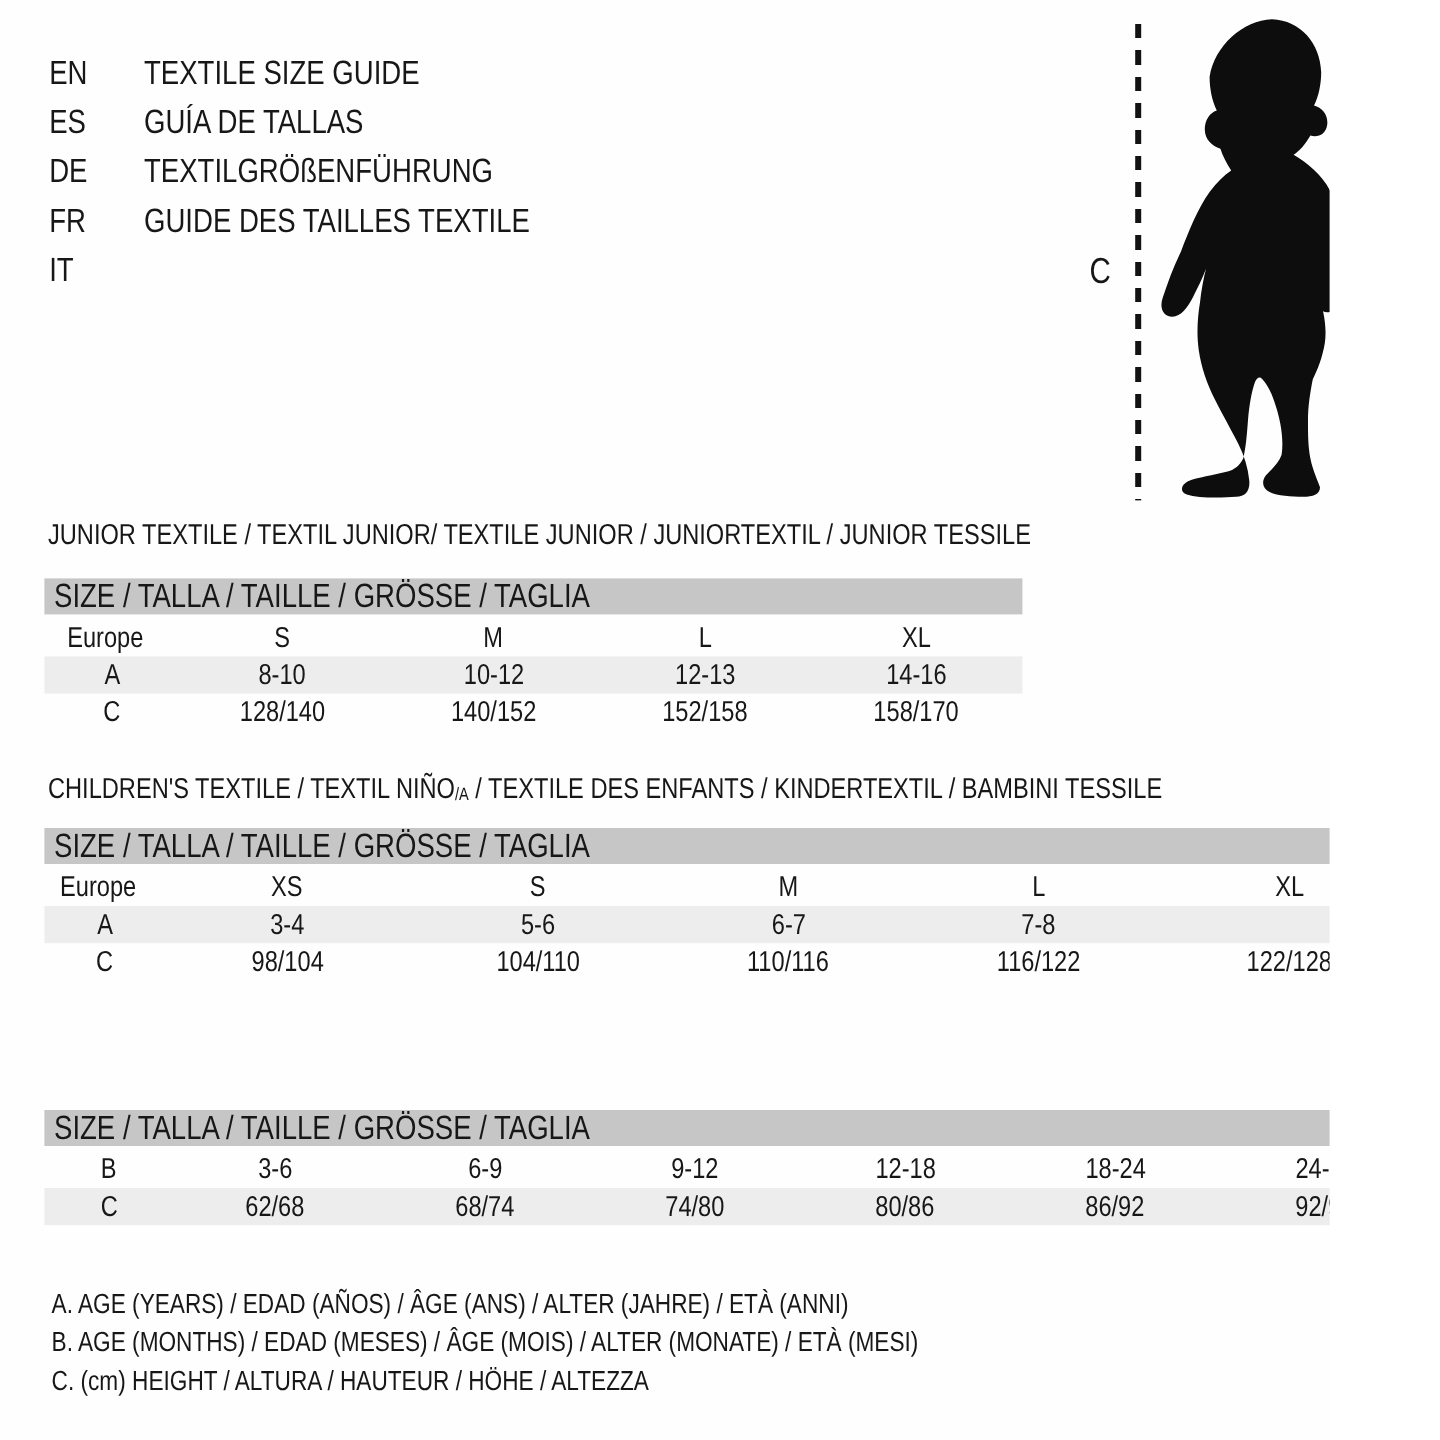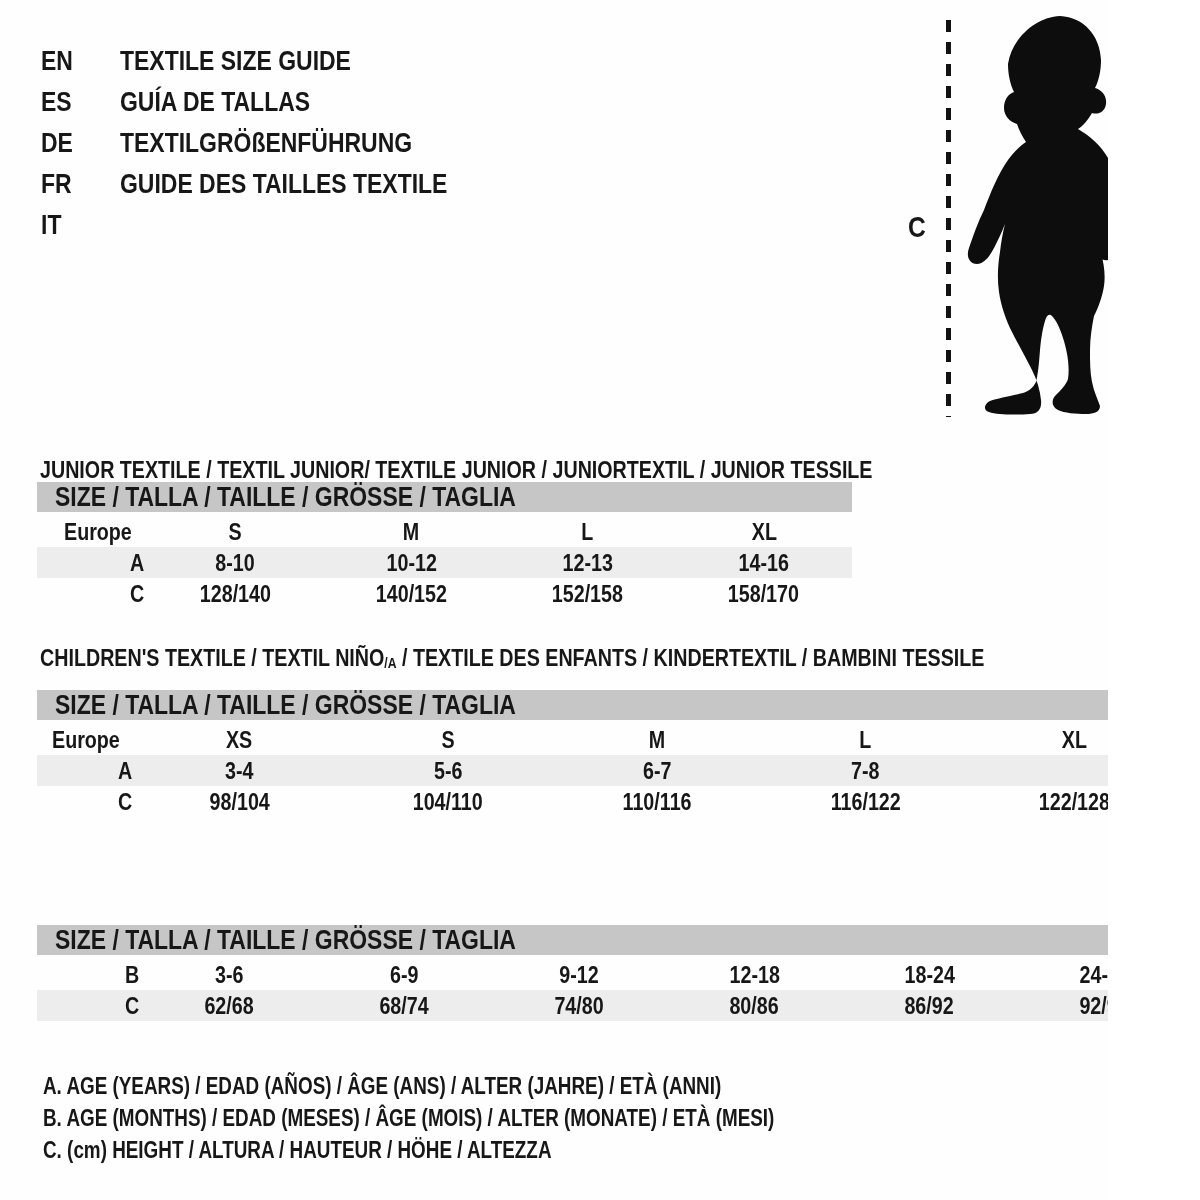--- a/index.html
+++ b/index.html
@@ -4,59 +4,59 @@
 <style>
   :root{
     --bar:#c6c6c6; --band:#ededed; --ink:#171717; --bg:#fefefe;
   }
   html,body{margin:0;padding:0;}
   body{background:#fff;}
   .page{
     position:relative; width:1108px; height:1200px; overflow:hidden;
     background:var(--bg); color:var(--ink);
     font-family:"Liberation Sans","DejaVu Sans",sans-serif;
-    font-weight:bold;
+    font-weight:normal;
   }
   .cnd{display:inline-block; transform:scaleX(.82); transform-origin:0 50%; white-space:nowrap;}
   .cnd-c{display:inline-block; transform:scaleX(.82); transform-origin:50% 50%; white-space:nowrap;}
 
   
   .languages{position:absolute; left:41px; top:40px; list-style:none; margin:0; padding:0;}
   .languages li{display:flex; height:41px; line-height:41px; font-size:28px;}
   .lang-code{width:79px; flex:0 0 79px;}
 
   
   .measure-line{
     position:absolute; left:946px; top:20px; width:5px; height:397px;
     background:repeating-linear-gradient(to bottom, #121212 0 12px, transparent 12px 22px);
   }
   .measure-label{position:absolute; left:908px; top:212px; font-size:30px; line-height:30px;}
   .toddler{position:absolute; left:960px; top:14px;}
 
   
   .sec-title{position:absolute; left:40px; font-size:24px; line-height:27px; white-space:nowrap;}
-  .title-junior{top:456px;}
+  .title-junior{top:432px;}
   .title-children{top:628px;margin-top:16px;}
   .title-babies{top:846px;}
   .sub{font-size:.62em; vertical-align:-0.12em;}
 
   .ttable{position:absolute; left:37px;}
   .t-junior{top:482px; width:815px;}
   .t-children{top:690px; width:1142px;}
   .t-babies{top:925px; width:1155px;}
   .size-bar{
     height:30px; line-height:30px; background:var(--bar);
-    font-size:28px; padding-left:18px; margin-bottom:4px;
+    font-size:28px; padding-left:8px; margin-bottom:4px;
   }
   .trow{display:grid; height:31px; line-height:31px; font-size:24px;}
   .t-junior  .trow{grid-template-columns:110px repeat(4,1fr);}
   .t-children .trow{grid-template-columns:98px  repeat(5,1fr);}
   .t-babies  .trow{grid-template-columns:105px repeat(6,1fr);}
   .trow.shaded{background:var(--band);}
-  .tcell.lab{text-align:right; padding-left:6px;}
+  .tcell.lab{text-align:center; padding-left:6px;}
   .tcell.val{text-align:center;}
 
   
   .legend{position:absolute; left:43px; top:1070px;}
   .legend-line{height:32px; line-height:32px; font-size:23px; white-space:nowrap;}
 </style>
 </head>
 <body>
 
 <div class="page">

